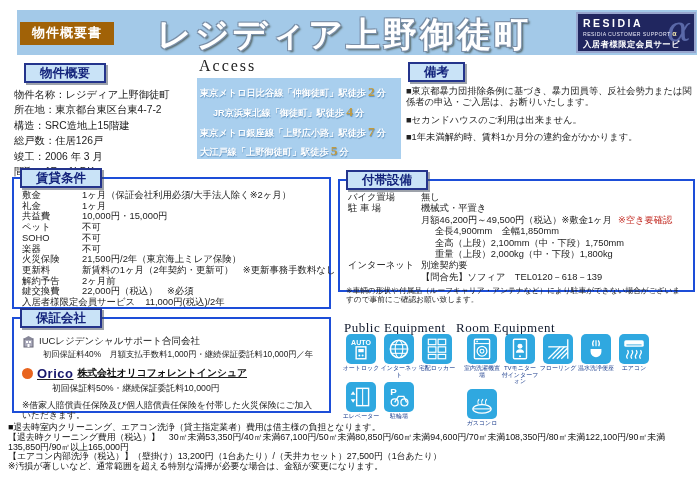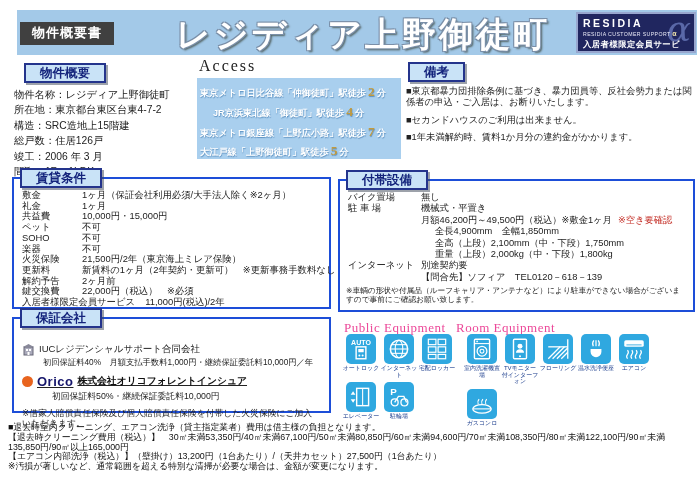--- a/index.html
+++ b/index.html
@@ -2,23 +2,23 @@
 <html><head>
 <meta charset="utf-8">
 <style>
   * { margin:0; padding:0; box-sizing:border-box; }
   html,body { background:#fff; }
   body { width:700px; height:484px; position:relative; overflow:hidden;
          font-family:"Liberation Sans","DejaVu Sans",sans-serif; color:#222; }
 
   
   .header-bar { position:absolute; left:17px; top:10px; width:680px; height:45px; background:#a3c9e8; }
-  .doc-badge { position:absolute; left:3px; top:12px; background:#404040; color:#fff;
+  .doc-badge { position:absolute; left:3px; top:12px; background:#a16207; color:#fff;
                font-weight:bold; font-size:13px; padding:2px 12px 3px; letter-spacing:1px; }
-  .page-title { position:absolute; left:140px; right:128px; top:2px; text-align:center;
+  .page-title { position:absolute; left:140px; right:128px; top:2px; text-align:left;
                 font-family:"Liberation Serif","DejaVu Serif",serif; font-weight:bold;
                 font-size:34px; letter-spacing:3px; color:#fff; white-space:nowrap;
                 text-shadow:1px 1px 0 #7a8fa8,-1px -1px 0 #7a8fa8,1px -1px 0 #7a8fa8,-1px 1px 0 #7a8fa8,2px 2px 2px #566; }
   .residia-logo { position:absolute; right:1px; top:2px; width:120px; height:41px;
                   background:#20265f; border:2px solid #98a6ce; color:#fff; padding:3px 5px; overflow:hidden; }
   .logo-alpha { position:absolute; right:3px; top:-6px; font-size:36px; font-style:italic;
                 font-family:"DejaVu Serif",serif; color:#5a68a8; }
   .logo-brand { position:relative; font-size:10.5px; font-weight:bold; letter-spacing:2.5px; }
   .logo-sub1 { position:relative; font-size:5.2px; letter-spacing:.4px; color:#e9e9f6; margin-top:1px; }
   .logo-sub1 .a2 { font-size:7px; color:#f4e9b0; font-weight:bold; }
@@ -52,41 +52,41 @@
   
   .sec-box { position:absolute; border:2px solid #1d4ed8; background:#fff; }
   .box-badge { position:absolute; left:6px; top:-11px; }
 
   .rental-box { left:12px; top:177px; width:319px; height:132px; }
   .rental-rows { padding:11px 4px 0 8px; font-size:9.4px; line-height:10.7px; white-space:nowrap; }
   .rental-rows .lbl { display:inline-block; width:60px; }
   .rental-rows .row.wide .lbl { width:auto; margin-right:10px; }
 
   .guarantor-box { left:12px; top:317px; width:319px; height:96px; }
-  .g-content { padding:24px 8px 0 8px; }
+  .g-content { padding:16px 8px 0 8px; }
   .g-row1 { display:flex; align-items:center; gap:4px; font-size:9.5px; }
   .g-row2 { font-size:8.3px; margin:1px 0 0 21px; }
   .g-row3 { display:flex; align-items:center; gap:4px; margin-top:6px;text-decoration:underline; }
   .orico-dot { width:11px; height:11px; border-radius:50%; background:#e8641e; flex:0 0 auto; }
   .orico-brand { font-size:13px; font-weight:bold; color:#15156b; letter-spacing:.5px; }
   .orico-name { font-size:9.8px; font-weight:bold; color:#111; }
   .g-row4 { font-size:8.8px; margin:2px 0 0 30px; }
   .g-note { font-size:8.8px; line-height:10.4px; margin-top:5px; }
 
-  .facilities-box { left:338px; top:179px; width:357px; height:133px; }
+  .facilities-box { left:338px; top:179px; width:357px; height:113px; }
   .f-rows { padding:11px 5px 0 8px; font-size:9.3px; line-height:11.4px; white-space:nowrap; }
   .f-rows .flbl { display:inline-block; width:73px; }
   .f-rows .ind1 { padding-left:73px; }
   .f-rows .ind2 { padding-left:87px; }
   .red { color:#c43028; margin-left:6px; }
   .f-note { padding:3px 5px 0 6px; font-size:7.7px; line-height:9.2px; white-space:normal; }
 
   
   .equip-title { position:absolute; font-family:"Liberation Serif","DejaVu Serif",serif;
-                 font-size:13px; color:#ec4899; letter-spacing:.5px; }
+                 font-size:13px; color:#0f172a; letter-spacing:.5px; }
   .equip-title.public { left:344px; top:320px; }
   .equip-title.room { left:456px; top:320px; }
   .icon-grid { position:absolute; top:334px; display:flex; flex-wrap:wrap; }
   .icon-grid.public { left:342px; width:116px; }
   .icon-grid.room { left:463px; width:196px; }
   .eq-item { width:38px; margin-bottom:4px; text-align:center; }
   .eq-icon { width:30px; height:30px; margin:0 auto; background:#2fa8e0; border-radius:5px; padding:2px; }
   .eq-icon svg { width:100%; height:100%; display:block; }
   .eq-label { font-size:6px; color:#1a3c8c; line-height:6.6px; margin-top:1px; }
 

